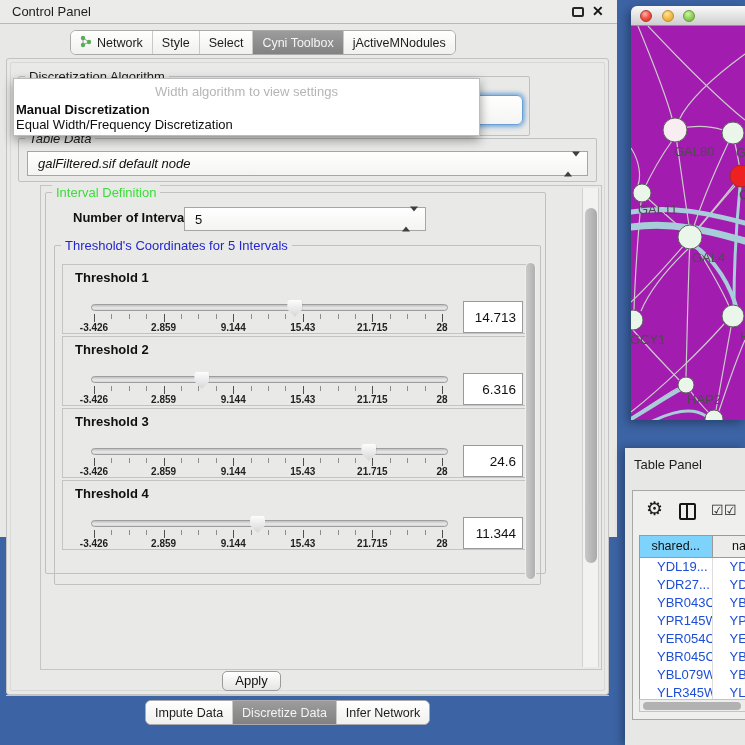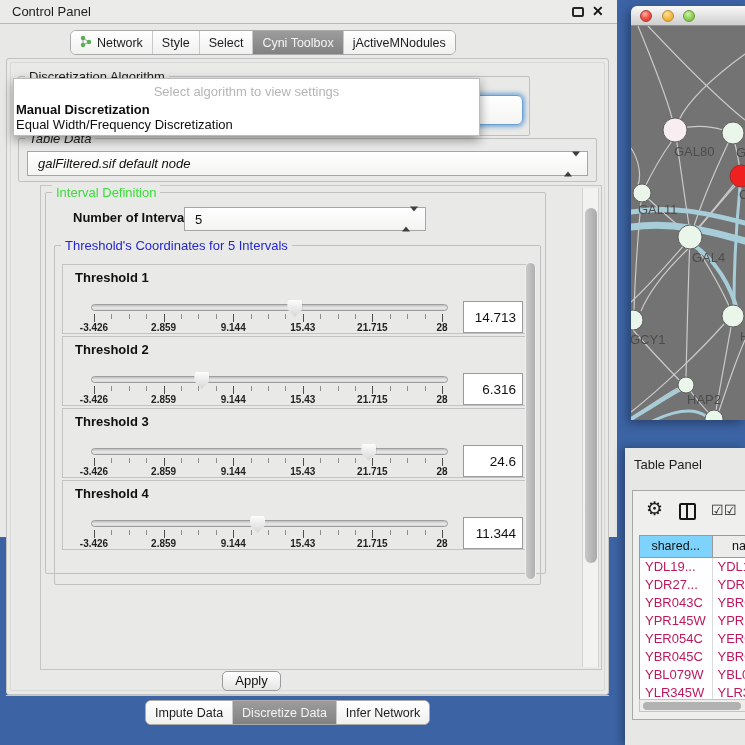--- a/index.html
+++ b/index.html
@@ -81,39 +81,39 @@
 
   #apply-btn { position:absolute; left:222px; top:671px; width:59px; height:20px; border:1px solid #9b9b9b; border-radius:5px; background:linear-gradient(#ffffff,#e5e5e3); font-size:13px; color:#111; text-align:center; line-height:18px; }
 
   
   #netwin { position:absolute; left:631px; top:6px; width:114px; height:414px; border-radius:6px 0 0 0; box-shadow:-3px 3px 10px rgba(0,0,0,.35); }
   #net-titlebar { position:absolute; left:0; top:0; width:114px; height:20px; background:linear-gradient(#fafafa,#cecece); border-bottom:1px solid #8f8f8f; border-radius:6px 0 0 0; }
   .light { position:absolute; top:4px; width:12px; height:12px; border-radius:50%; }
   .light.red    { left:9px;  background:radial-gradient(circle at 40% 30%, #ffb4a9, #ee5244 50%, #c93526); border:1px solid #ad3a2e; }
   .light.yellow { left:31px; background:radial-gradient(circle at 40% 30%, #ffe49e, #f5bb46 50%, #dd9c2e); border:1px solid #bd8c35; }
   .light.green  { left:52px; background:radial-gradient(circle at 40% 30%, #d2f0a8, #92d25e 50%, #6cae3c); border:1px solid #699b3c; }
-  #net-canvas { position:absolute; left:0; top:20px; width:114px; height:394px; background:#737373; }
+  #net-canvas { position:absolute; left:0; top:20px; width:114px; height:394px; background:#a21caf; }
   #net-svg text { font-family:"Liberation Sans",sans-serif; font-size:13px; fill:#4c4c4c; }
 
   
   #tpwin { position:absolute; left:625px; top:448px; width:120px; height:297px; background:#e7e7e5; box-shadow:-3px 0 8px rgba(0,0,0,.3); }
   #tp-title { position:absolute; left:9px; top:9px; font-size:13px; color:#1d1d1d; }
   #tp-inner { position:absolute; left:7px; top:42px; width:150px; height:230px; background:#efefed; border:1px solid #a8a8a8; }
   .gear-icon { position:absolute; left:13px; top:8px; font-size:19px; color:#1a1a1a; line-height:19px; }
   .split-icon { position:absolute; left:46px; top:12px; width:17px; height:17px; border:2px solid #151515; border-radius:2px; }
   .split-icon::after { content:""; position:absolute; left:5px; top:0; width:2px; height:13px; background:#151515; }
   .check-icon { position:absolute; top:11px; font-size:14px; color:#222; }
   .check-icon.c1 { left:78px; } .check-icon.c2 { left:91px; }
   .tp-table { position:absolute; left:6px; top:44px; width:146px; height:176px; border:1px solid #9a9a9a; background:#fff; overflow:hidden; }
   .tp-header { display:flex; height:22px; border-bottom:1px solid #9a9a9a; }
   .tp-hcell { font-size:12.5px; text-align:center; line-height:21px; border-right:1px solid #9a9a9a; background:#ececea; color:#101010; overflow:hidden; white-space:nowrap; }
   .tp-hcell.c0 { width:73px; } .tp-hcell.c1 { width:72px; }
   .tp-hcell.selected { background:#7dd3fc; }
   .tp-row { display:flex; height:18px; background:#fff; }
-  .tp-cell { font-size:13px; line-height:18px; padding-left:5px; color:#be185d; white-space:nowrap; overflow:hidden; border-right:1px solid #dcdcdc; }
+  .tp-cell { font-size:13px; line-height:18px; padding-left:17px; color:#1d4ed8; white-space:nowrap; overflow:hidden; border-right:1px solid #dcdcdc; }
   .tp-cell.c0 { width:73px; } .tp-cell.c1 { width:72px; }
   .tp-hscroll { position:absolute; left:6px; top:208px; width:146px; height:13px; background:#ededeb; border:1px solid #c4c4c4; }
   .tp-hthumb { position:absolute; left:3px; top:2px; width:98px; height:8px; border-radius:4px; background:#b2b2b2; }
 </style>
 </head>
 <body>
 
 <div id="root">
 
   <div class="cpwin">
@@ -153,21 +153,21 @@
 
     <div class="content-outline"></div>
     <div class="inner-outline"></div>
 
     <div class="group" id="g-discalg">
       <span class="group-label">Discretization Algorithm</span>
       <div class="combo" id="discalg-combo"></div>
     </div>
 
     <div id="popup">
-      <div class="popup-ph">Select algorithm to view settings</div>
+      <div class="popup-ph">Width algorithm to view settings</div>
       <div class="popup-item bold">Manual Discretization</div>
       <div class="popup-item">Equal Width/Frequency Discretization</div>
     </div>
 
     <div class="group" id="g-tabledata">
       <span class="group-label">Table Data</span>
       <div class="combo" id="tabledata-combo">
         <span class="combo-text">galFiltered.sif default node</span>
         <span class="spinner"><span class="up"></span><span class="down"></span></span>
       </div>

